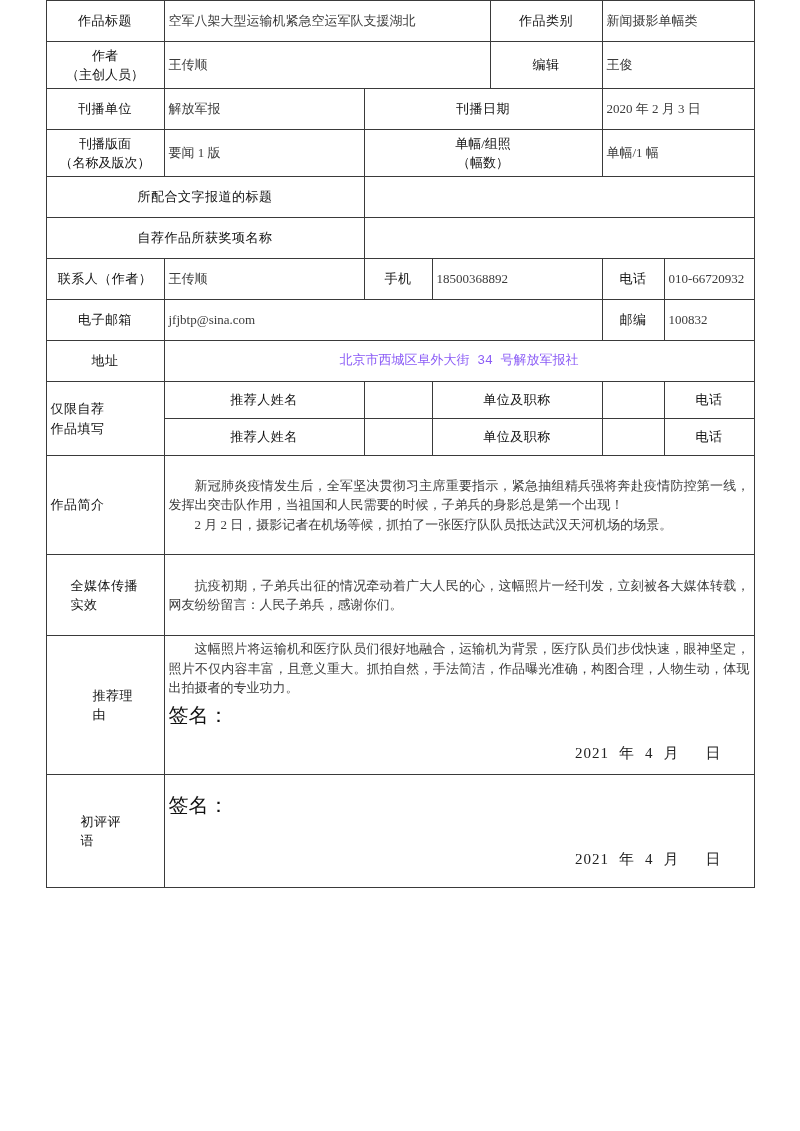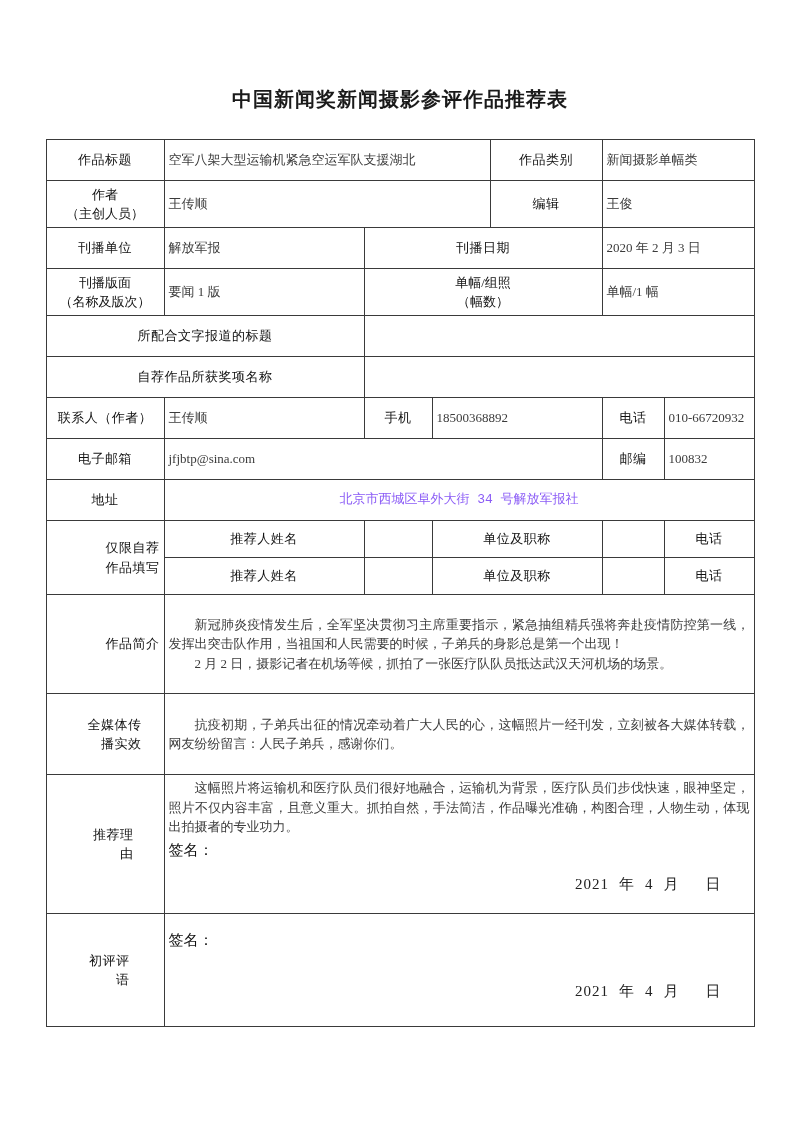--- a/index.html
+++ b/index.html
@@ -68,58 +68,57 @@
   .val-mid {
     text-align: center;
     color: #8b5cf6;
     font-size: 13px;
     font-family: Liberation Mono, monospace;
   }
   .h30 { height: 30px; }
   .h34 { height: 34px; }
   .h40 { height: 40px; }
   .vert-label {
-    text-align: right;
+    text-align: left;
     font-size: 14.5px;
     line-height: 1.25;
     color: #111;
     letter-spacing: 0.5px;
   }
   .para {
     color: #3b3b3b;
     font-size: 12.7px;
     line-height: 1.62;
     text-align: justify;
     padding: 4px 8px 4px 8px;
   }
   .para p {
     margin: 0;
   }
   .indent { text-indent: 2em; }
   .sign-label {
-    font-size: 15px;
+    font-size: 20px;
     color: #111;
   }
   .date-line {
     text-align: right;
     font-size: 15px;
     color: #222;
     margin-top: 12px;
     letter-spacing: 1px;
     padding-right: 28px;
   }
   .date-line .gap { display: inline-block; width: 26px; }
   .date-line .gap-s { display: inline-block; width: 10px; }
 </style>
 </head>
 <body>
 
 <div class="page">
 
-  <div class="doc-title">中国新闻奖新闻摄影参评作品推荐表</div>
 
   <table class="form">
     <colgroup>
       <col style="width:118px">
       <col style="width:92px">
       <col style="width:108px">
       <col style="width:68px">
       <col style="width:58px">
       <col style="width:112px">
       <col style="width:62px">
@@ -216,21 +215,21 @@
 
     <tr>
       <td class="vert-label" style="height:92px">作品简介</td>
       <td class="para" colspan="7">
         <p class="indent">新冠肺炎疫情发生后，全军坚决贯彻习主席重要指示，紧急抽组精兵强将奔赴疫情防控第一线，发挥出突击队作用，当祖国和人民需要的时候，子弟兵的身影总是第一个出现！</p>
         <p class="indent">2 月 2 日，摄影记者在机场等候，抓拍了一张医疗队队员抵达武汉天河机场的场景。</p>
       </td>
     </tr>
 
     <tr>
-      <td class="vert-label" style="height:74px; padding-left:32px; padding-right:22px;">全媒体传播实效</td>
+      <td class="vert-label" style="height:74px; padding-left:24px; padding-right:22px;">全媒体传播实效</td>
       <td class="para" colspan="7">
         <p class="indent">抗疫初期，子弟兵出征的情况牵动着广大人民的心，这幅照片一经刊发，立刻被各大媒体转载，网友纷纷留言：人民子弟兵，感谢你们。</p>
       </td>
     </tr>
 
     <tr>
       <td class="vert-label" style="height:132px; padding-left:46px; padding-right:30px;">推荐理由</td>
       <td class="para" colspan="7" style="vertical-align:top">
         <p class="indent">这幅照片将运输机和医疗队员们很好地融合，运输机为背景，医疗队员们步伐快速，眼神坚定，照片不仅内容丰富，且意义重大。抓拍自然，手法简洁，作品曝光准确，构图合理，人物生动，体现出拍摄者的专业功力。</p>
         <div class="sign-label" style="margin-top:2px">签名：</div>

